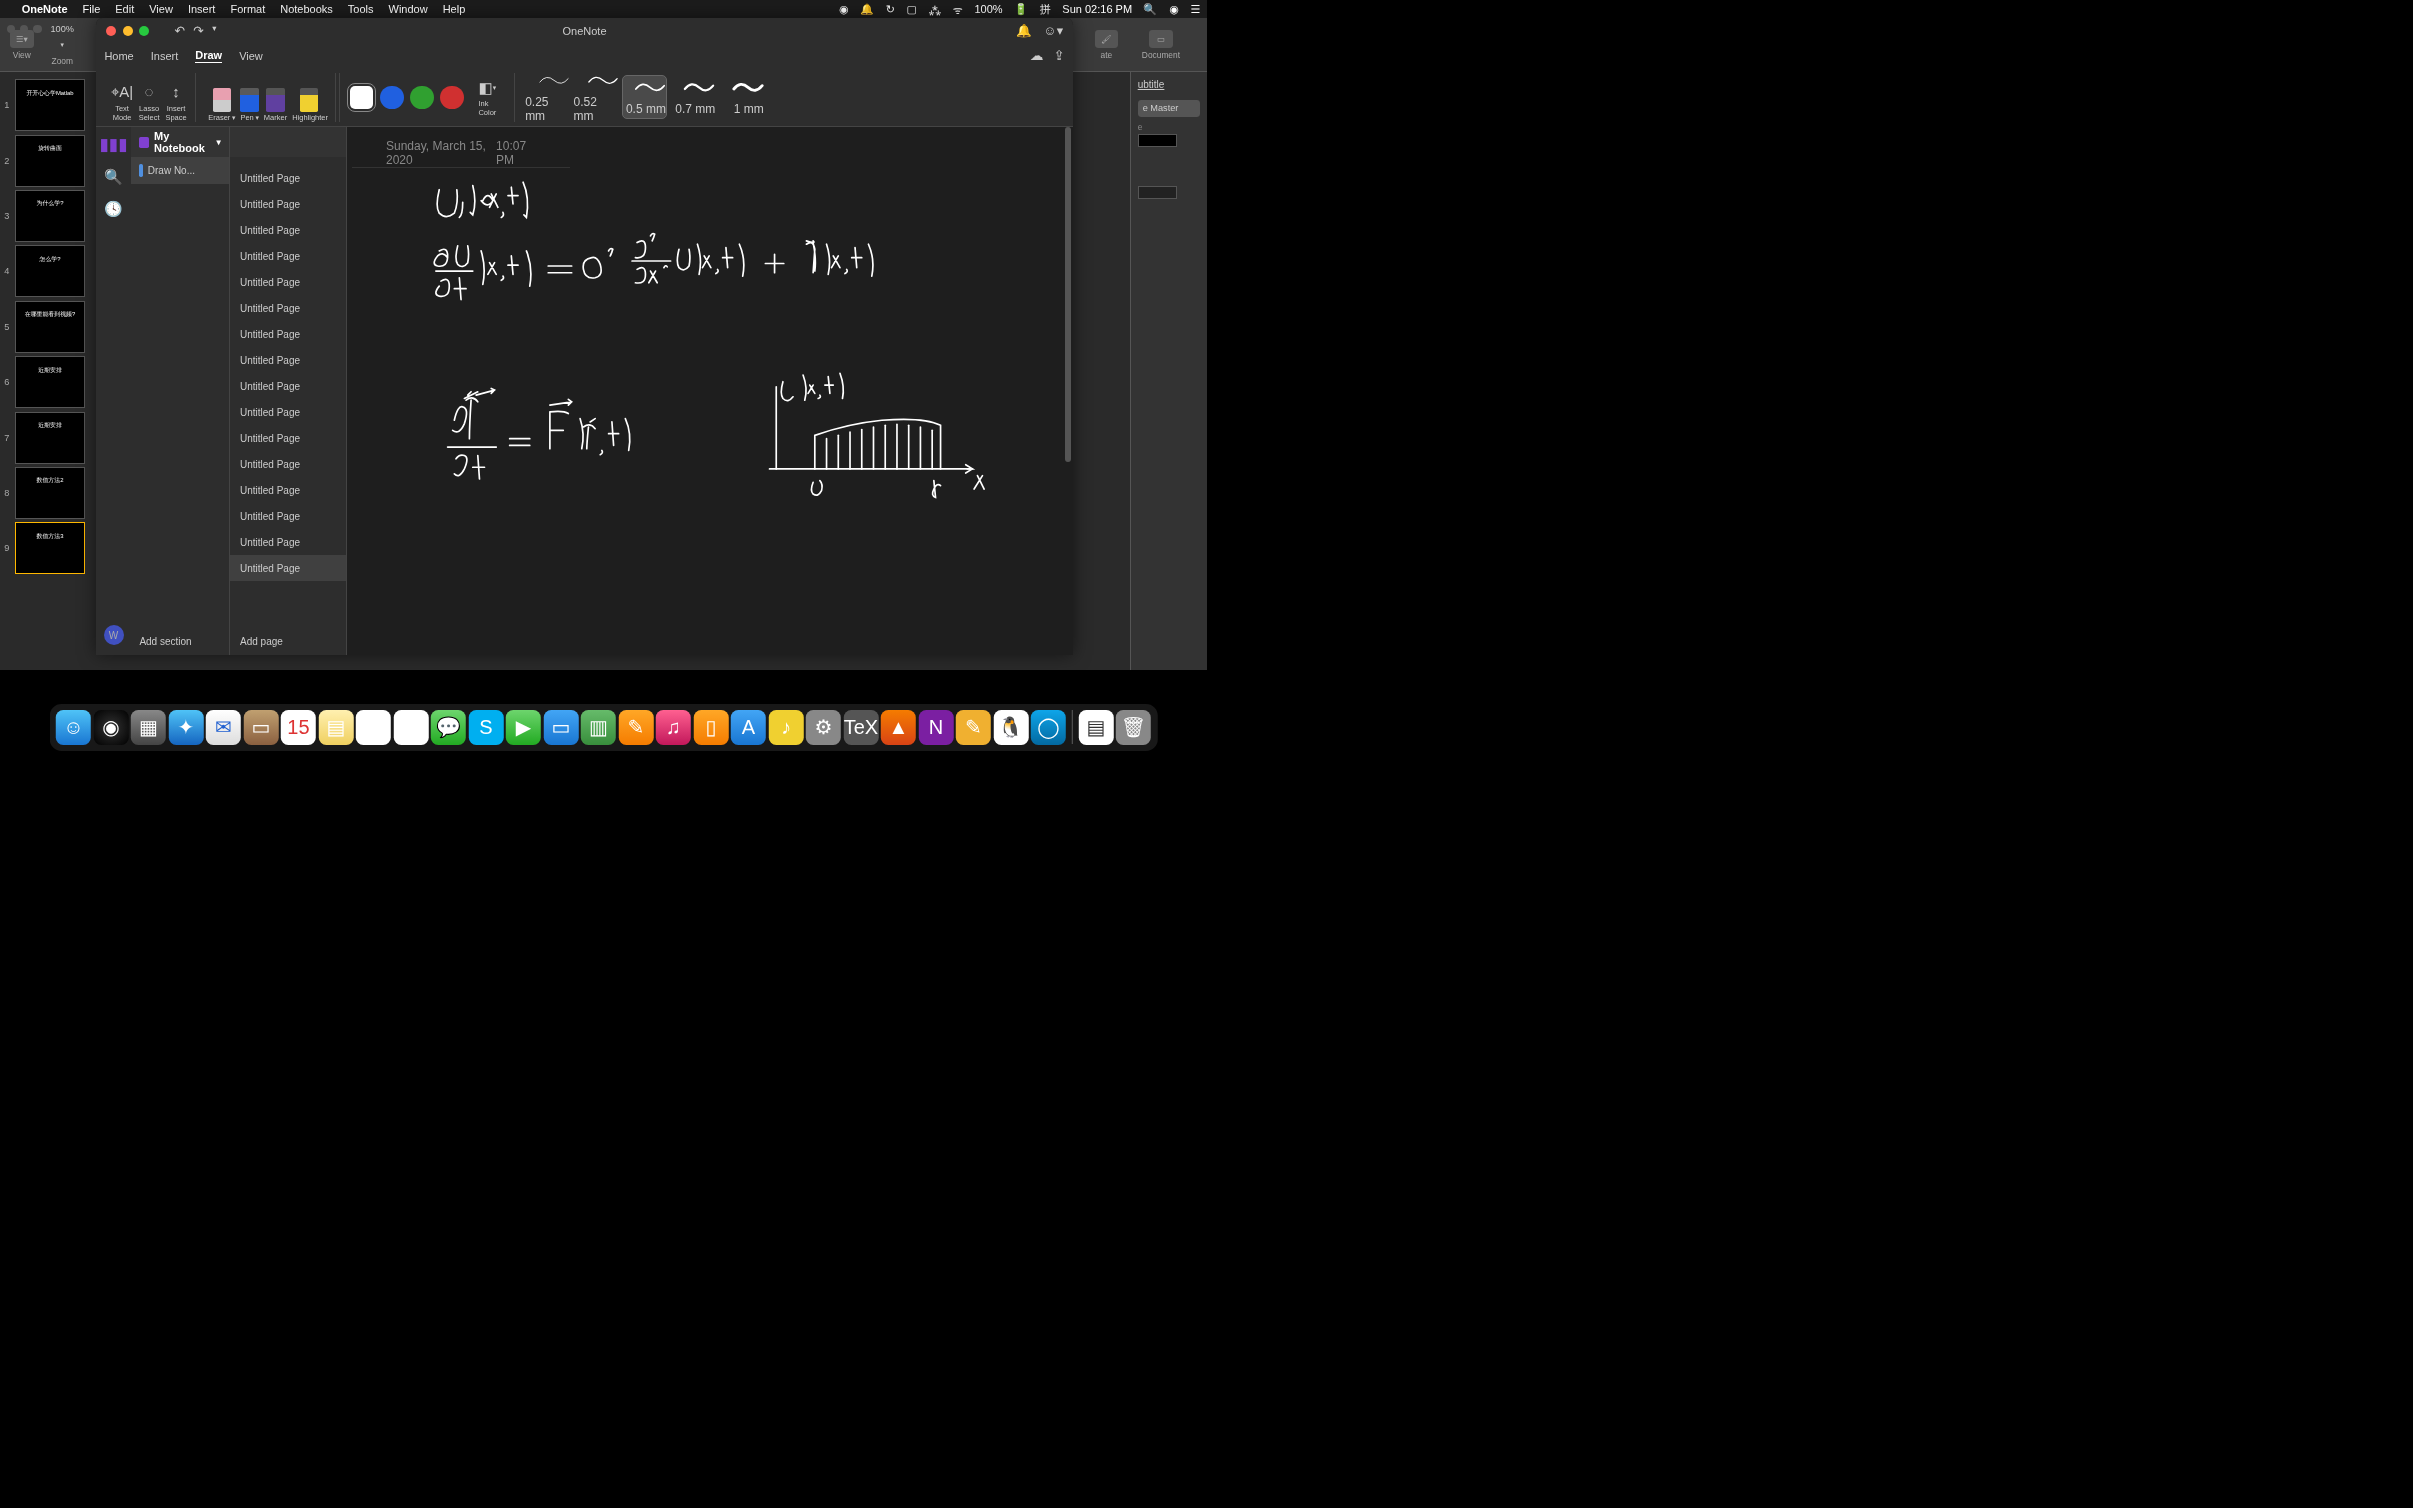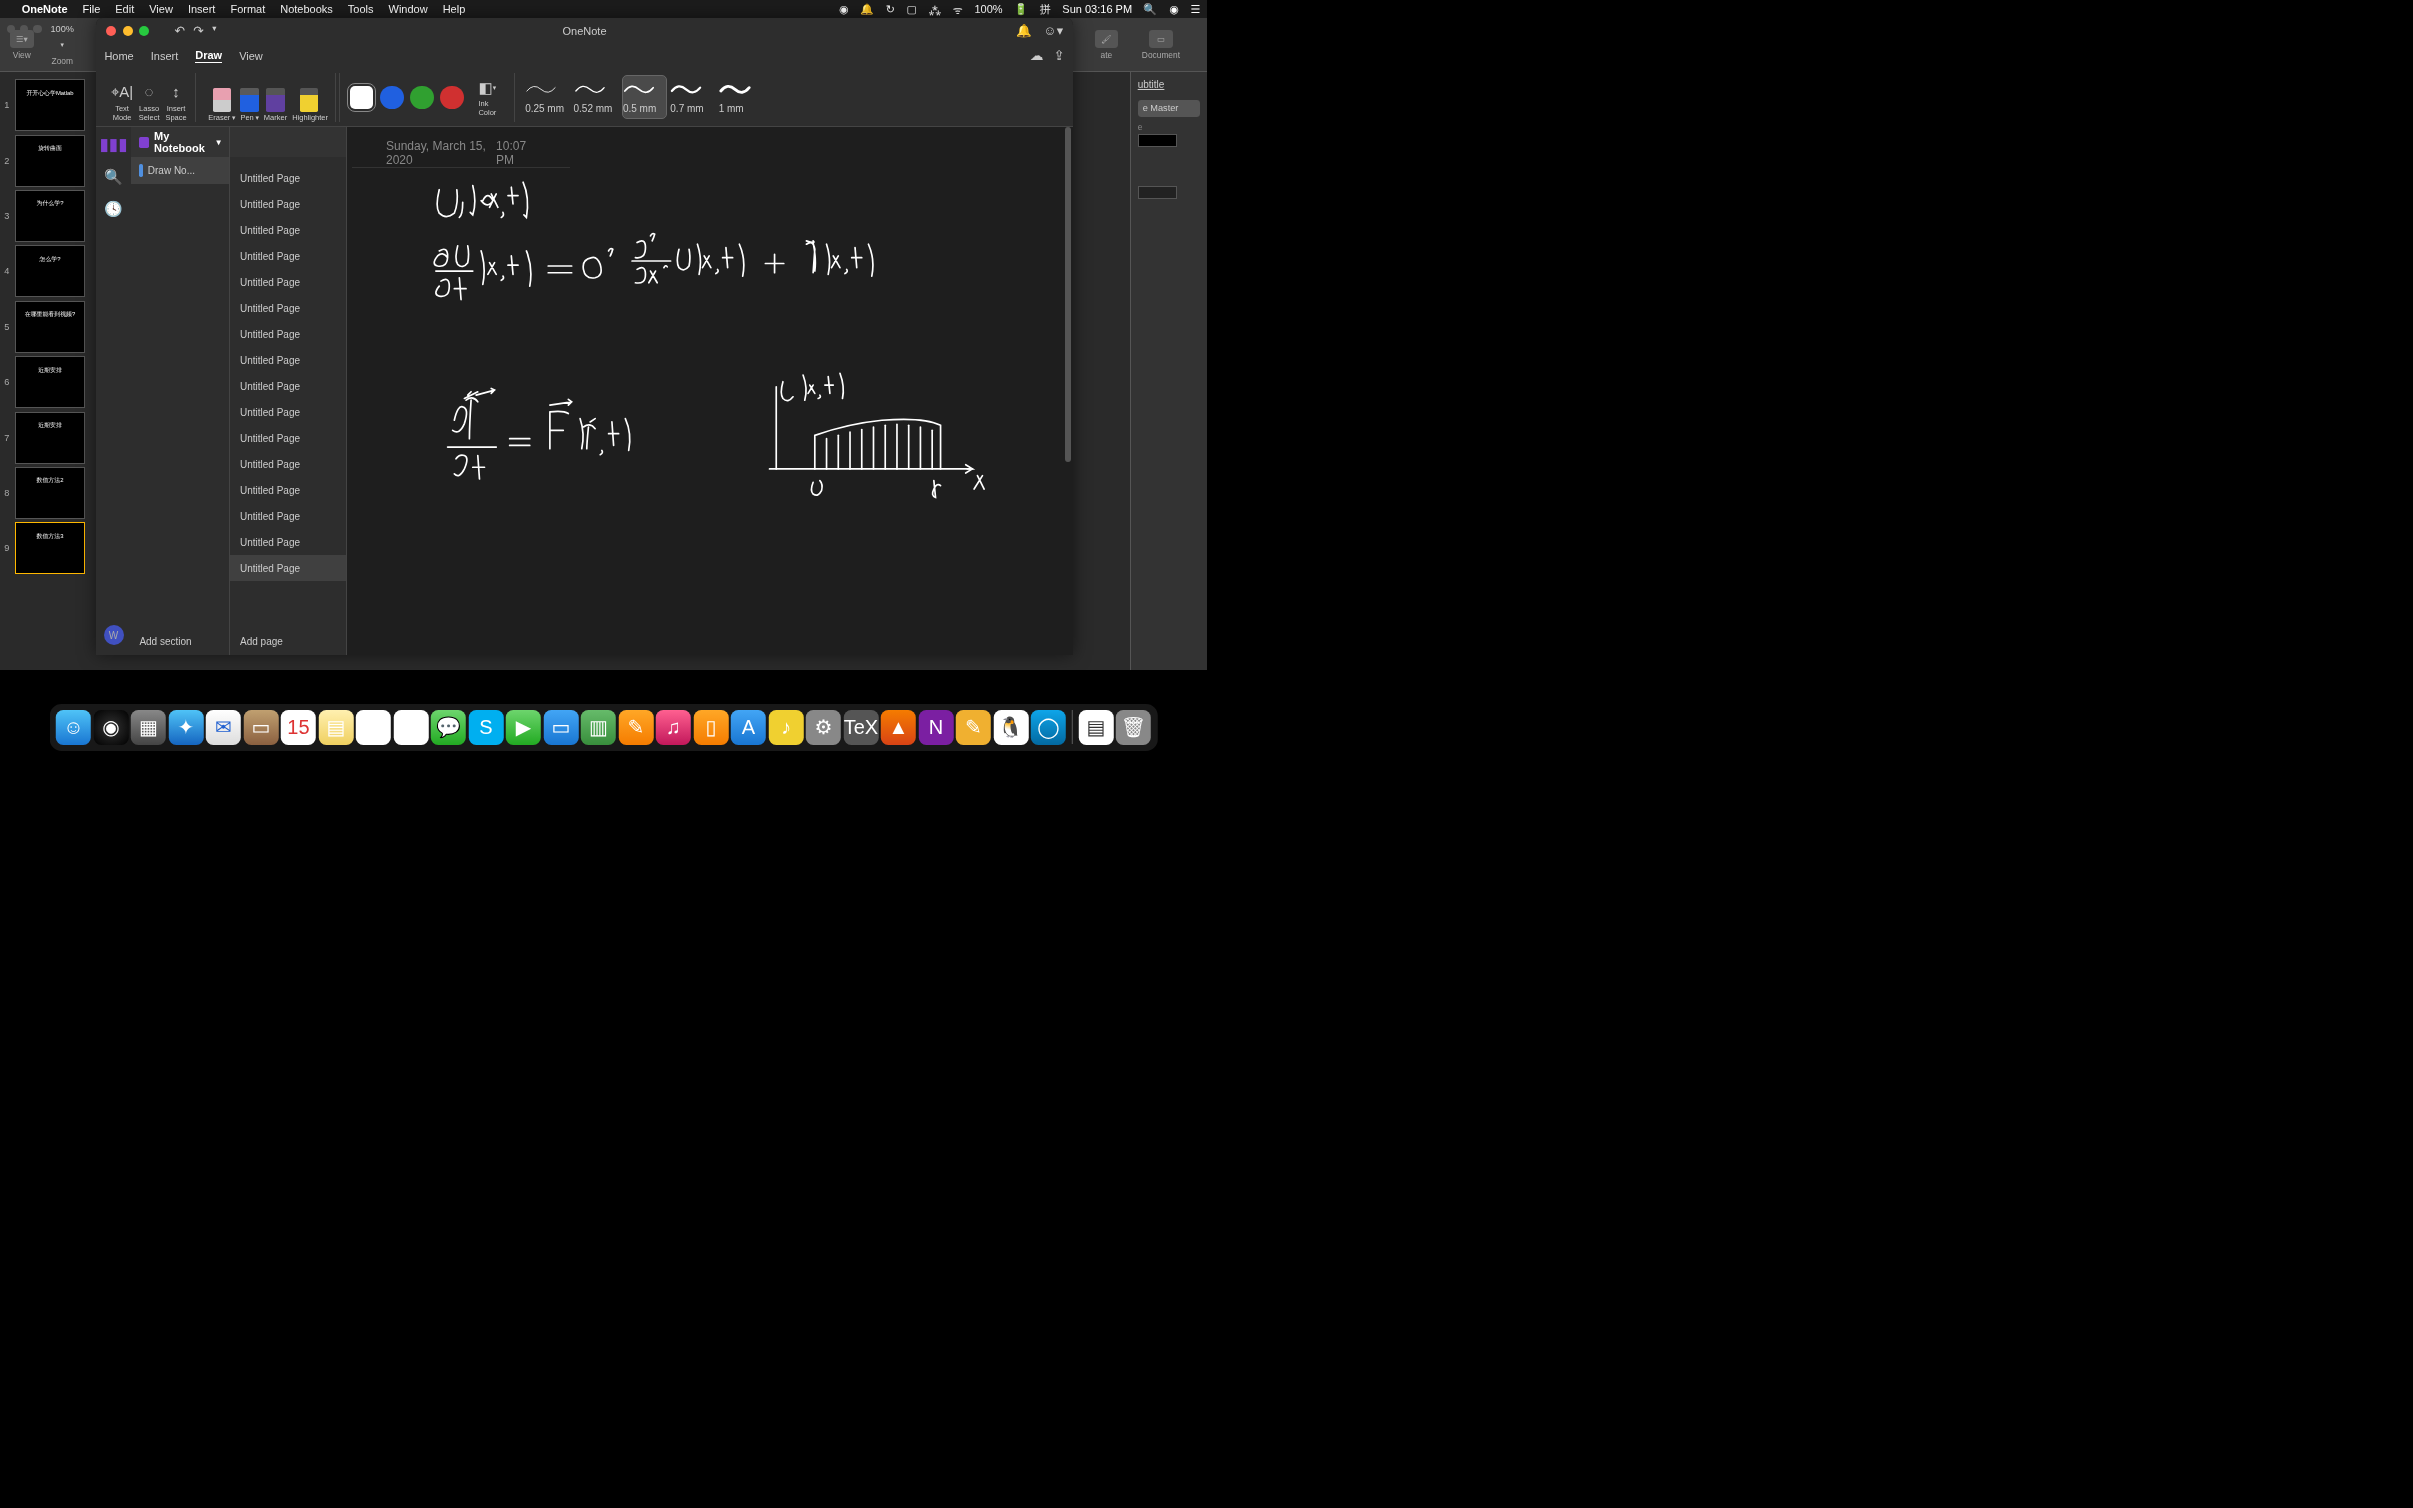--- a/index.html
+++ b/index.html
@@ -63,21 +63,21 @@
 .color-group { display: flex; gap: 6.7px; align-items: center; padding: 0 10px; border-right: 0.8px solid #444; height: 49px; border-left: 0.8px solid #444;}
 .color-dot { width: 23.5px; height: 23.5px; border-radius: 50%; cursor: pointer; }
 .color-dot.selected { outline: 1.7px solid #888; outline-offset: 2.5px; border-radius: 5px;}
 .c-white { background: #fff; } .c-blue { background: #2060e0; } .c-green { background: #30a030; } .c-red { background: #d03030; }
 
 .ink-btn { display: flex; flex-direction: column; align-items: center; font-size: 7.5px; color: #ccc; padding: 0 6.7px; }
 .ink-sw { width: 20px; height: 20px; margin-bottom: 1.7px; display:flex;align-items:center;justify-content:center; font-size: 15px; }
 
 
 .stroke-group { display: flex; gap: 3.4px; padding: 0 6.7px; align-items: center; }
-.stroke-btn { width: 45px; height: 44px; border-radius: 5px; display: flex; flex-direction: column; align-items: flex-start; justify-content: center; font-size: 10px; color: #ccc; cursor: pointer; gap: 5px; }
+.stroke-btn { width: 45px; height: 44px; border-radius: 5px; display: flex; flex-direction: column; align-items: flex-end; justify-content: center; font-size: 12px; color: #ccc; cursor: pointer; gap: 5px; }
 .stroke-btn.selected { background: #4a4a4a; border: 0.8px solid #666; }
 .stroke-wave svg { width: 32px; height: 15px; }
 
 
 .body-row { flex: 1; display: flex; overflow: hidden; }
 
 
 .navcol { width: 35px; background: #2d2d2d; display: flex; flex-direction: column; align-items: center; padding-top: 6.7px; gap: 13.4px; font-size: 15px; color: #aaa; }
 .navcol .nb-icon { color: #8040d0; font-size: 17px; }
 .navcol .user-avatar { margin-top: auto; margin-bottom: 10px; width: 20px; height: 20px; border-radius: 50%; background: #4050c0; display:flex;align-items:center;justify-content:center; font-size:10px; }
@@ -137,21 +137,21 @@
   <div class="menubar-right">
     <span class="menu-icon">◉</span>
     <span class="menu-icon">🔔</span>
     <span class="menu-icon">↻</span>
     <span class="menu-icon">▢</span>
     <span class="menu-icon">⁂</span>
     <span class="menu-icon">ᯤ</span>
     <span>100%</span>
     <span class="menu-icon">🔋</span>
     <span class="menu-icon">拼</span>
-    <span>Sun 03:16 PM</span>
+    <span>Sun 02:16 PM</span>
     <span class="menu-icon">🔍</span>
     <span class="menu-icon">◉</span>
     <span class="menu-icon">☰</span>
   </div>
 </div>
 
 <div class="bgapp">
   <div class="bgtraffic">
       <div></div>
       <div></div>

